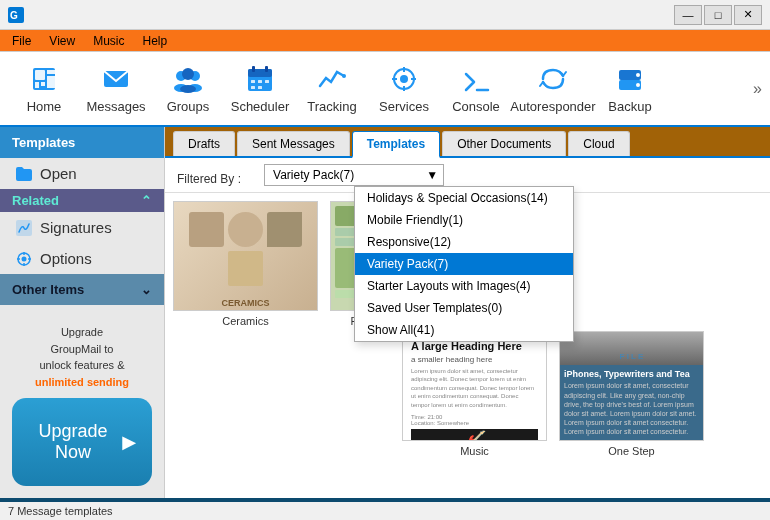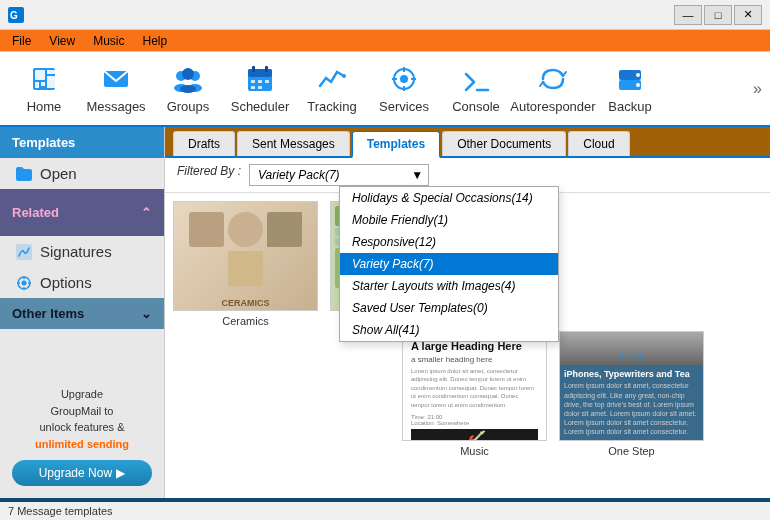--- a/index.html
+++ b/index.html
@@ -87,22 +87,22 @@
       gap: 8px;
       padding: 7px 16px;
       cursor: pointer;
       color: #333;
       font-size: 15px;
     }
     .sidebar-icon { width: 16px; height: 16px; display: flex; align-items: center; justify-content: center; }
 
     .sidebar-section-header2 {
       background: #5a5a8a;
-      color: #f9a8d4;
-      padding: 16px 12px;
+      color: #5eead4;
+      padding: 4px 12px;
       font-size: 13px;
       font-weight: bold;
       display: flex;
       align-items: center;
       justify-content: space-between;
       cursor: pointer;
       margin-top: 0;
       gap: 6px;
     }
     .sidebar-section-header3 {
@@ -125,23 +125,23 @@
       font-size: 11px;
       color: #333;
       line-height: 1.5;
     }
     .sidebar-upgrade .unlimited { color: #ff6600; font-weight: bold; }
     .upgrade-btn {
       background: linear-gradient(to bottom, #2b9fd4, #1a7fb0);
       color: white;
       border: none;
       border-radius: 14px;
-      padding: 6px 16px;
-      cursor: pointer;
-      font-size: 12px;
+      padding: 23px 16px;
+      cursor: pointer;
+      font-size: 18px;
       margin-top: 8px;
       display: flex;
       align-items: center;
       justify-content: center;
       gap: 4px;
       width: 100%;
     }
 
     
     .content-area {
@@ -300,21 +300,21 @@
       align-items: center;
       padding: 0 8px;
       font-size: 11px;
       color: #333;
     }
 
     
     svg { display: block; }
 
     
-    .filter-container { position: relative; display: flex; align-items: flex-start; gap: 8px; font-style: italic; }
+    .filter-container { position: relative; display: flex; align-items: flex-end; gap: 23px; }
     .dropdown-pos {
       position: absolute;
       top: 100%;
       left: 90px;
       background: white;
       border: 1px solid #aaa;
       box-shadow: 2px 4px 8px rgba(0,0,0,0.15);
       z-index: 200;
       min-width: 220px;
     }

